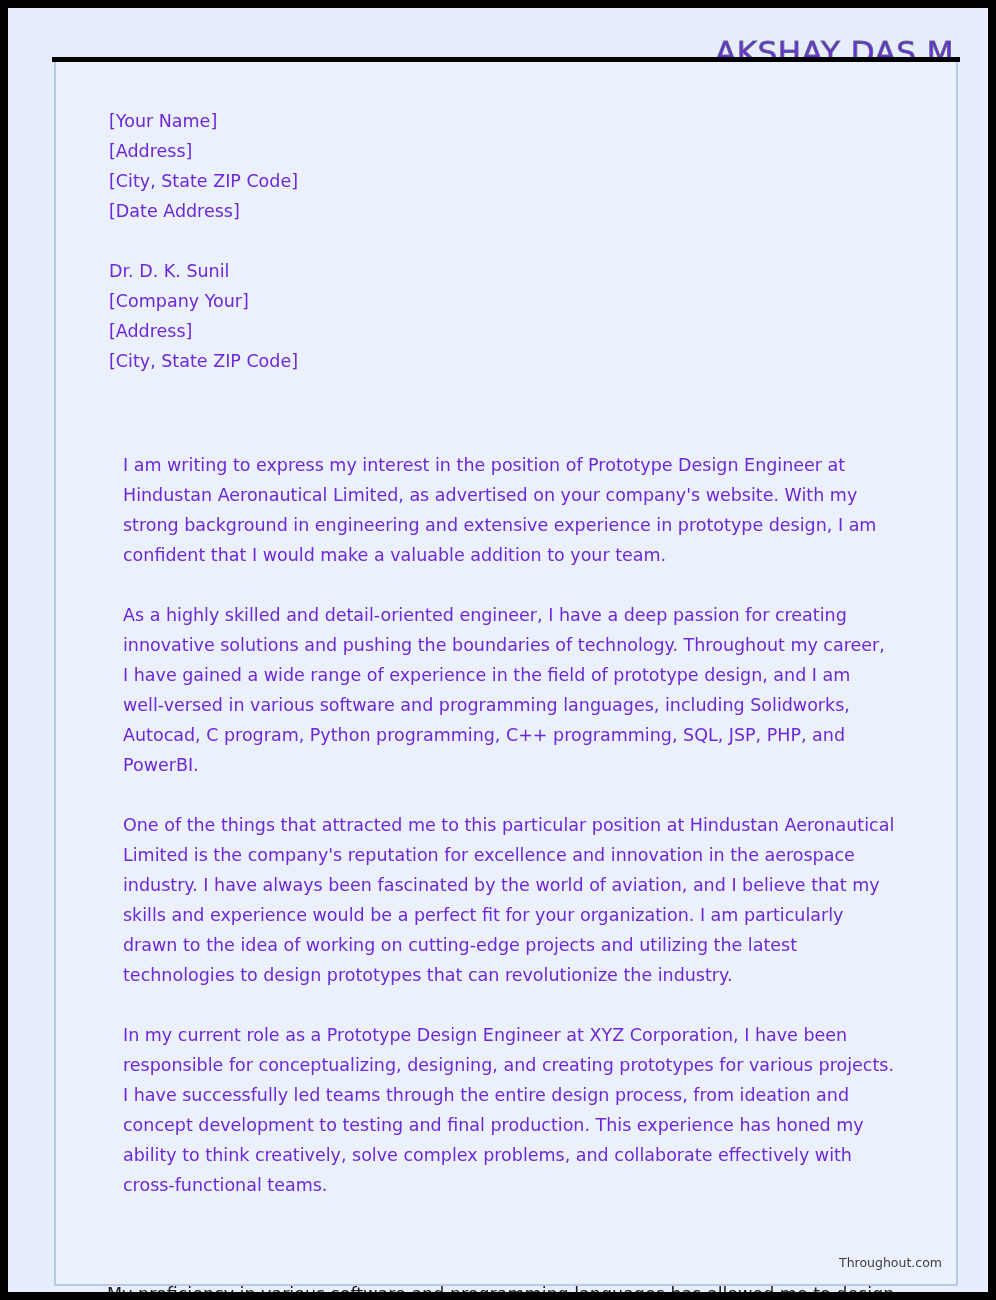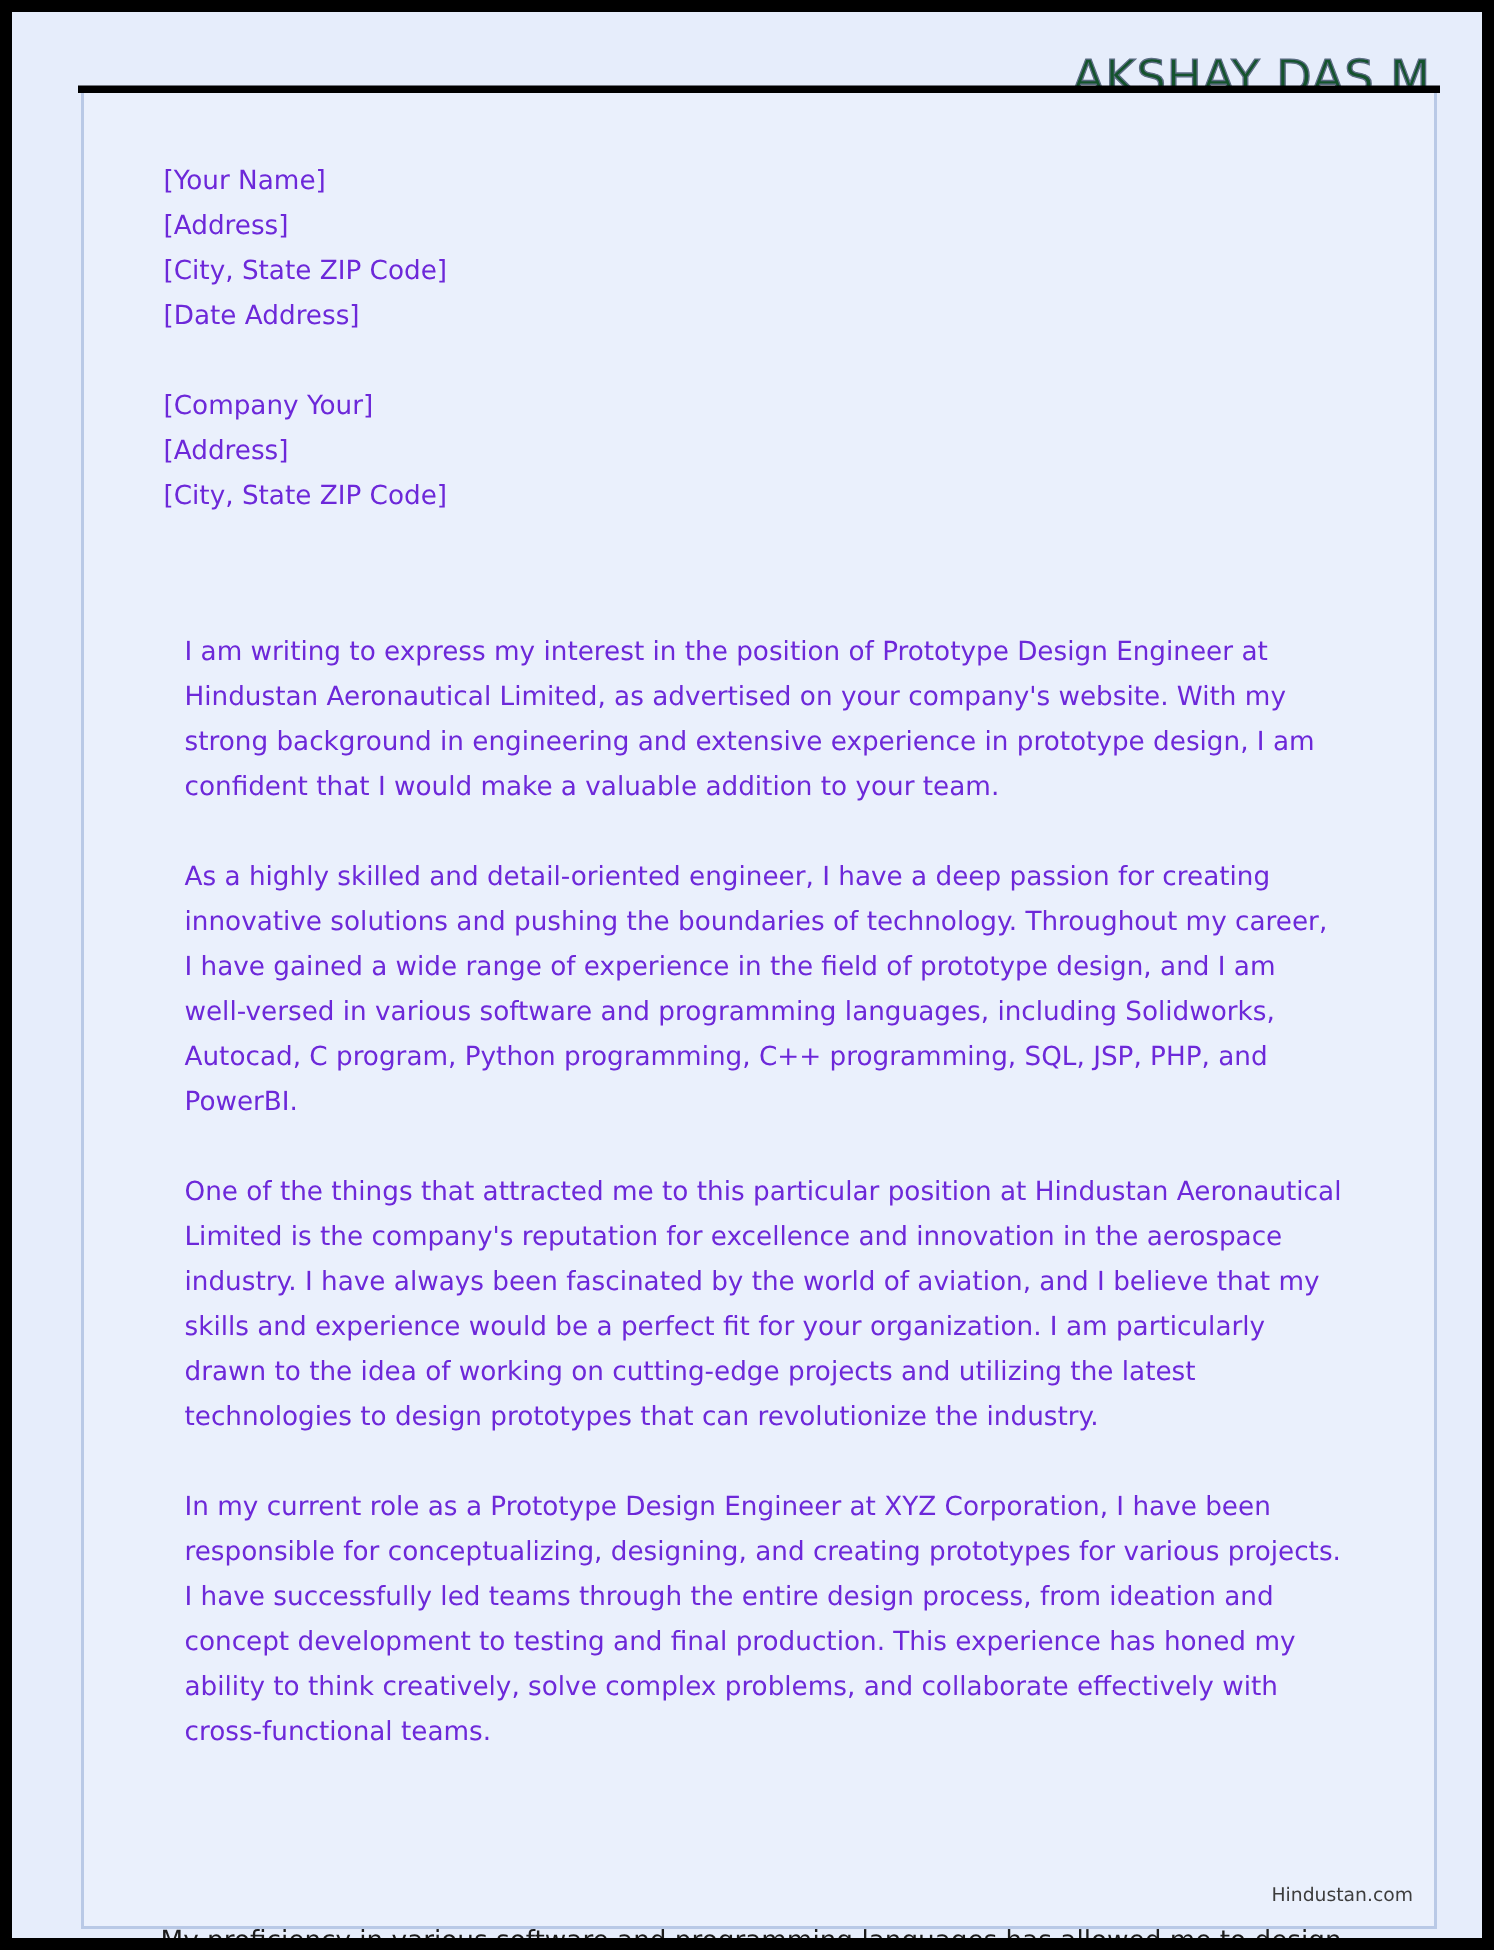--- a/index.html
+++ b/index.html
@@ -31,21 +31,21 @@
     height: 44px;
     background: #e6edfb;
   }
   .header-name {
     position: absolute;
     right: 42px;
     top: 18px;
     font-family: "DejaVu Sans", sans-serif;
     font-size: 31px;
     letter-spacing: 0.5px;
-    color: #14532d;
+    color: #6d28d9;
     -webkit-text-stroke: 0.9px #5e6e85;
     font-weight: 400;
   }
   .rule {
     position: absolute;
     left: 44px;
     top: 49px;
     width: 908px;
     height: 5px;
     background: #000000;
@@ -113,34 +113,35 @@
       <div>
         <div class="addr-line">[Your Name]</div>
         <div class="addr-line">[Address]</div>
         <div class="addr-line">[City, State ZIP Code]</div>
         <div class="addr-line">[Date Address]</div>
       </div>
 
       <div class="blank"></div>
 
       <div>
+        <div class="addr-line">Dr. D. K. Sunil</div>
         <div class="addr-line">[Company Your]</div>
         <div class="addr-line">[Address]</div>
         <div class="addr-line">[City, State ZIP Code]</div>
       </div>
 
       <div class="blank"></div>
 
 
       <div class="blank"></div>
 
       <p class="para">I am writing to express my interest in the position of Prototype Design Engineer at Hindustan Aeronautical Limited, as advertised on your company's website. With my strong background in engineering and extensive experience in prototype design, I am confident that I would make a valuable addition to your team.</p>
       <p class="para">As a highly skilled and detail-oriented engineer, I have a deep passion for creating innovative solutions and pushing the boundaries of technology. Throughout my career, I have gained a wide range of experience in the field of prototype design, and I am well-versed in various software and programming languages, including Solidworks, Autocad, C program, Python programming, C++ programming, SQL, JSP, PHP, and PowerBI.</p>
       <p class="para">One of the things that attracted me to this particular position at Hindustan Aeronautical Limited is the company's reputation for excellence and innovation in the aerospace industry. I have always been fascinated by the world of aviation, and I believe that my skills and experience would be a perfect fit for your organization. I am particularly drawn to the idea of working on cutting-edge projects and utilizing the latest technologies to design prototypes that can revolutionize the industry.</p>
       <p class="para">In my current role as a Prototype Design Engineer at XYZ Corporation, I have been responsible for conceptualizing, designing, and creating prototypes for various projects. I have successfully led teams through the entire design process, from ideation and concept development to testing and final production. This experience has honed my ability to think creatively, solve complex problems, and collaborate effectively with cross-functional teams.</p>
     </div>
 
-    <div class="watermark">Hindustan.com</div>
+    <div class="watermark">Throughout.com</div>
   </div>
 
   <div class="overflow-line">My proficiency in various software and programming languages has allowed me to design</div>
 
 </div>
 
 </body></html>

